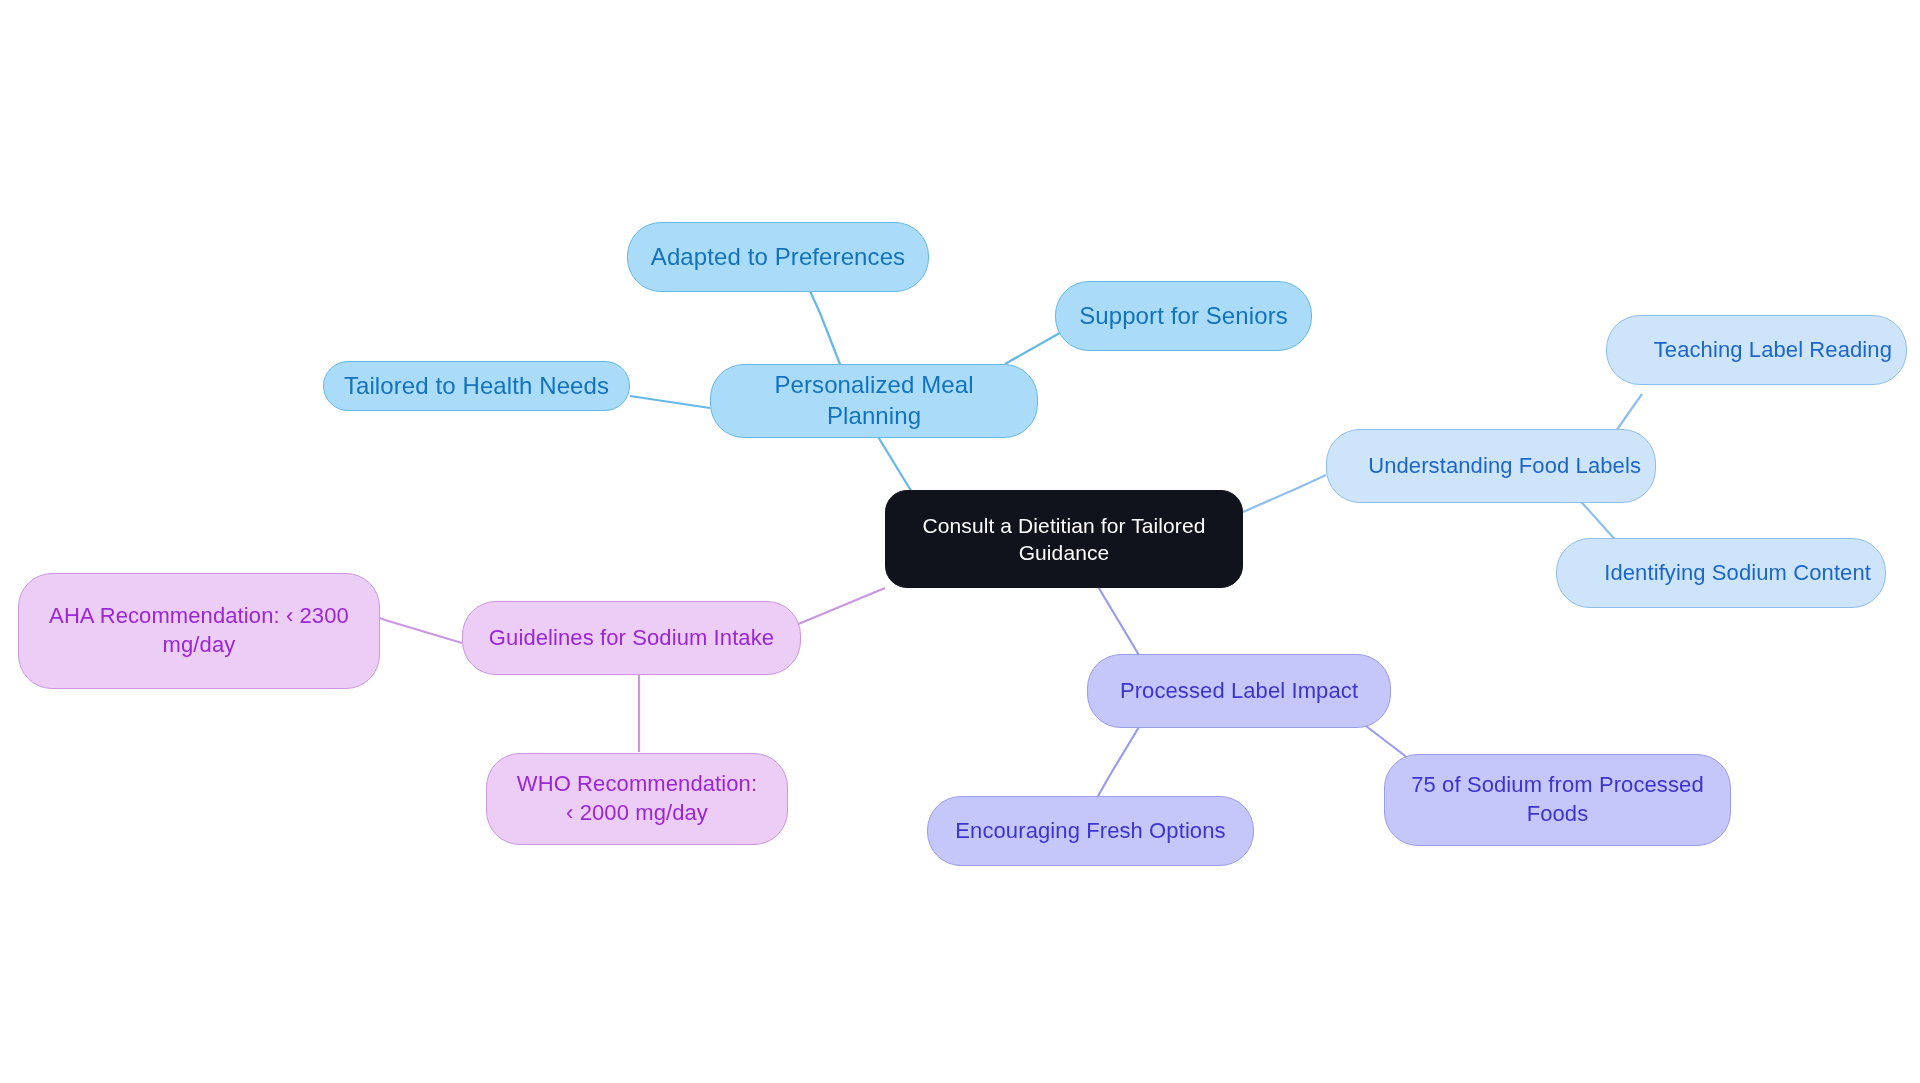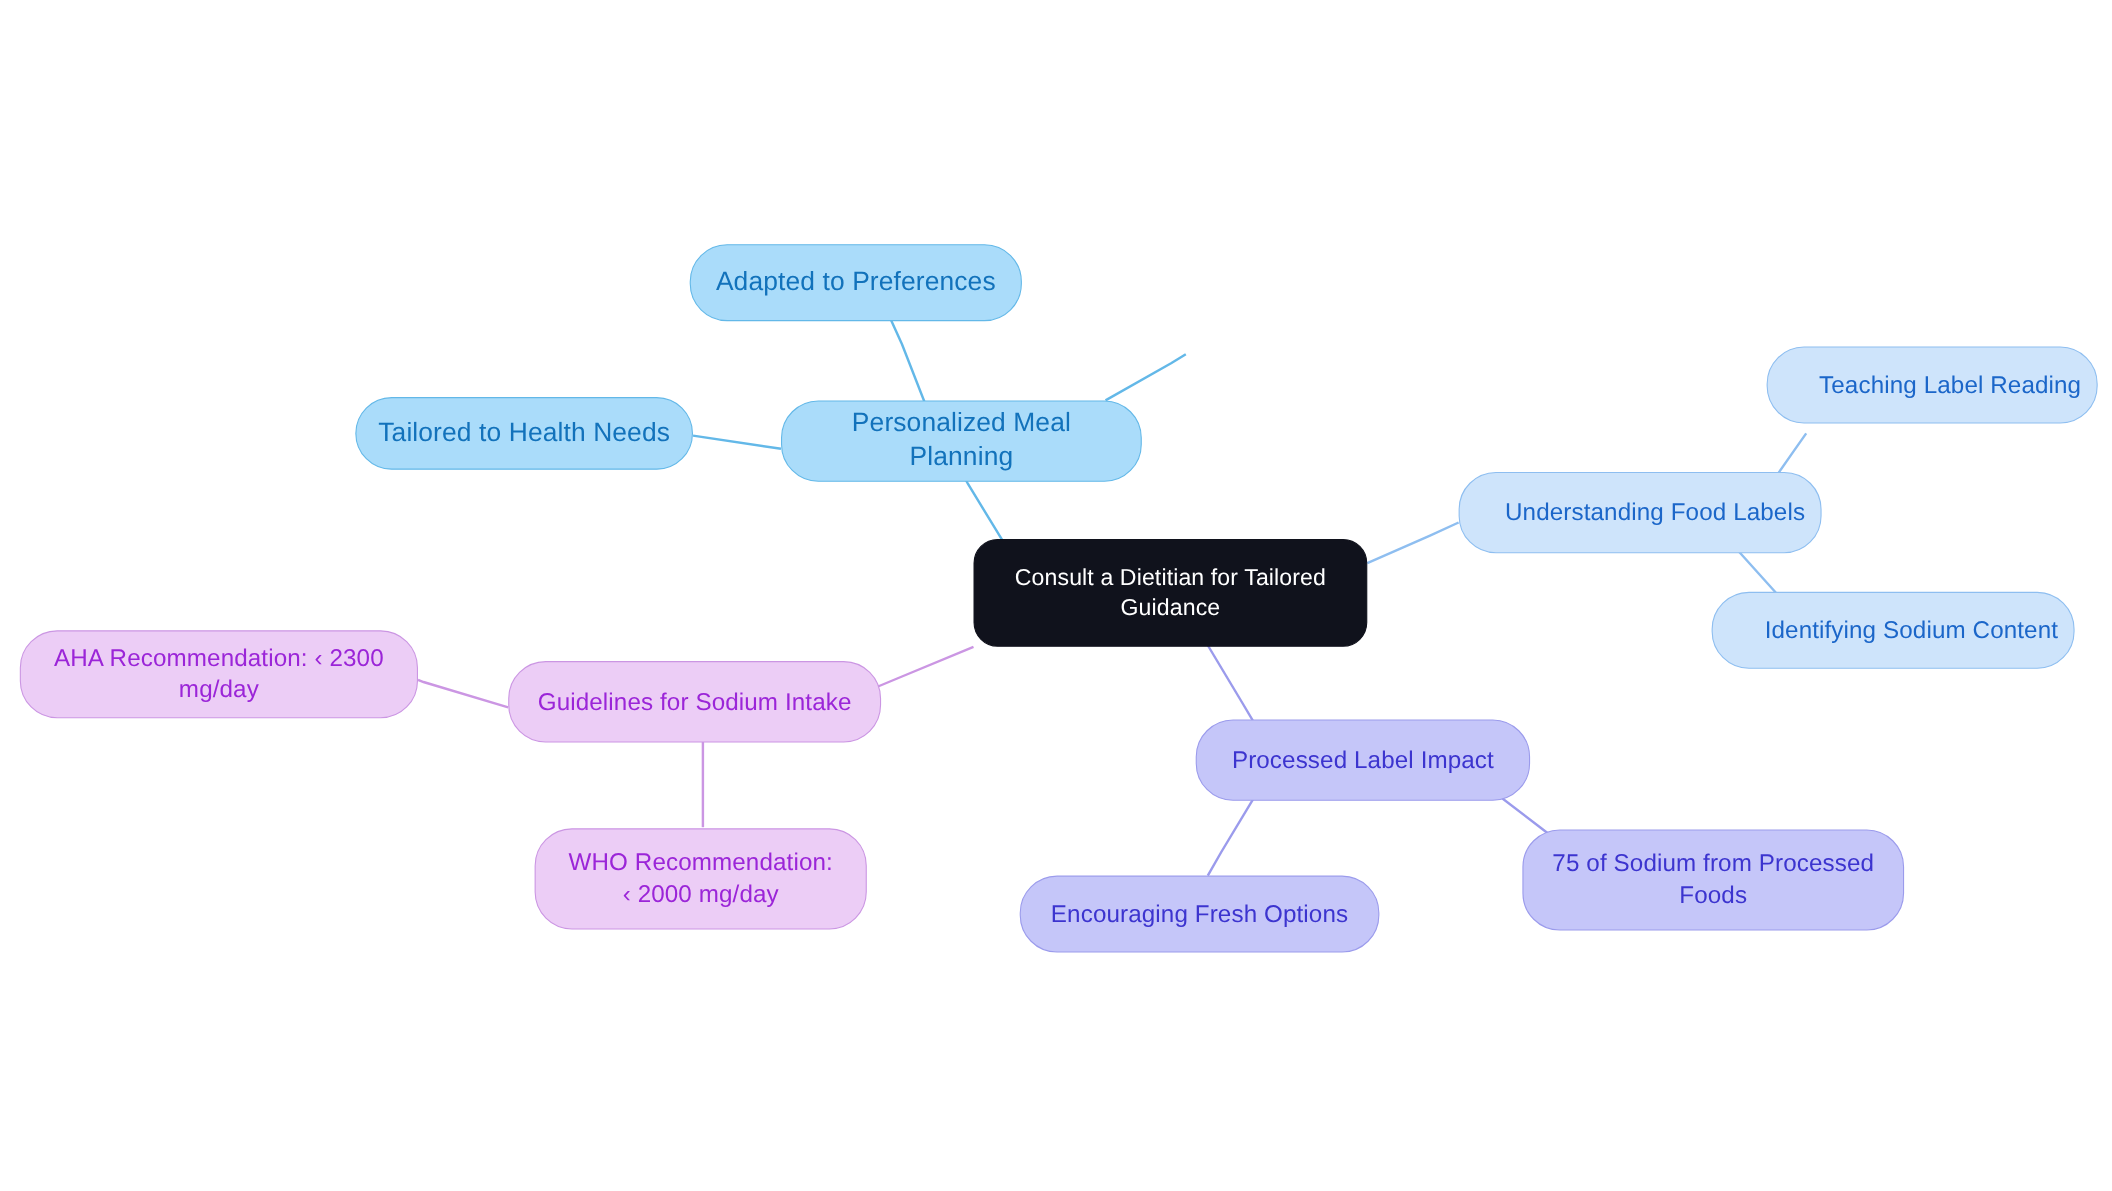--- a/index.html
+++ b/index.html
@@ -126,24 +126,27 @@
   </div>
 
   <div class="node cyan" style="left:710px; top:364px; width:328px; height:74px;">
     <span class="node-label">Personalized Meal Planning</span>
   </div>
 
   <div class="node cyan" style="left:627px; top:222px; width:302px; height:70px;">
     <span class="node-label">Adapted to Preferences</span>
   </div>
 
-  <div class="node cyan" style="left:323px; top:361px; width:307px; height:66px;">
+  <div class="node cyan" style="left:323px; top:361px; width:307px; height:50px;">
     <span class="node-label">Tailored to Health Needs</span>
   </div>
 
+  <div class="node cyan" style="left:1055px; top:281px; width:257px; height:70px;">
+    <span class="node-label">Support for Seniors</span>
+  </div>
 
   <div class="node babyblue" style="left:1326px; top:429px; width:330px; height:74px;">
     <span class="node-label">Understanding Food Labels</span>
   </div>
 
   <div class="node babyblue" style="left:1606px; top:315px; width:301px; height:70px;">
     <span class="node-label">Teaching Label Reading</span>
   </div>
 
   <div class="node babyblue" style="left:1556px; top:538px; width:330px; height:70px;">
@@ -160,21 +163,21 @@
   </div>
 
   <div class="node periwinkle" style="left:927px; top:796px; width:327px; height:70px;">
     <span class="node-label">Encouraging Fresh Options</span>
   </div>
 
   <div class="node lavender" style="left:462px; top:601px; width:339px; height:74px;">
     <span class="node-label">Guidelines for Sodium Intake</span>
   </div>
 
-  <div class="node lavender two-line" style="left:18px; top:573px; width:362px; height:80px;">
+  <div class="node lavender two-line" style="left:18px; top:573px; width:362px; height:116px;">
     <span class="node-label">AHA Recommendation: ‹ 2300
 mg/day</span>
   </div>
 
   <div class="node lavender two-line" style="left:486px; top:753px; width:302px; height:92px;">
     <span class="node-label">WHO Recommendation:
 ‹ 2000 mg/day</span>
   </div>
 
 </div>

